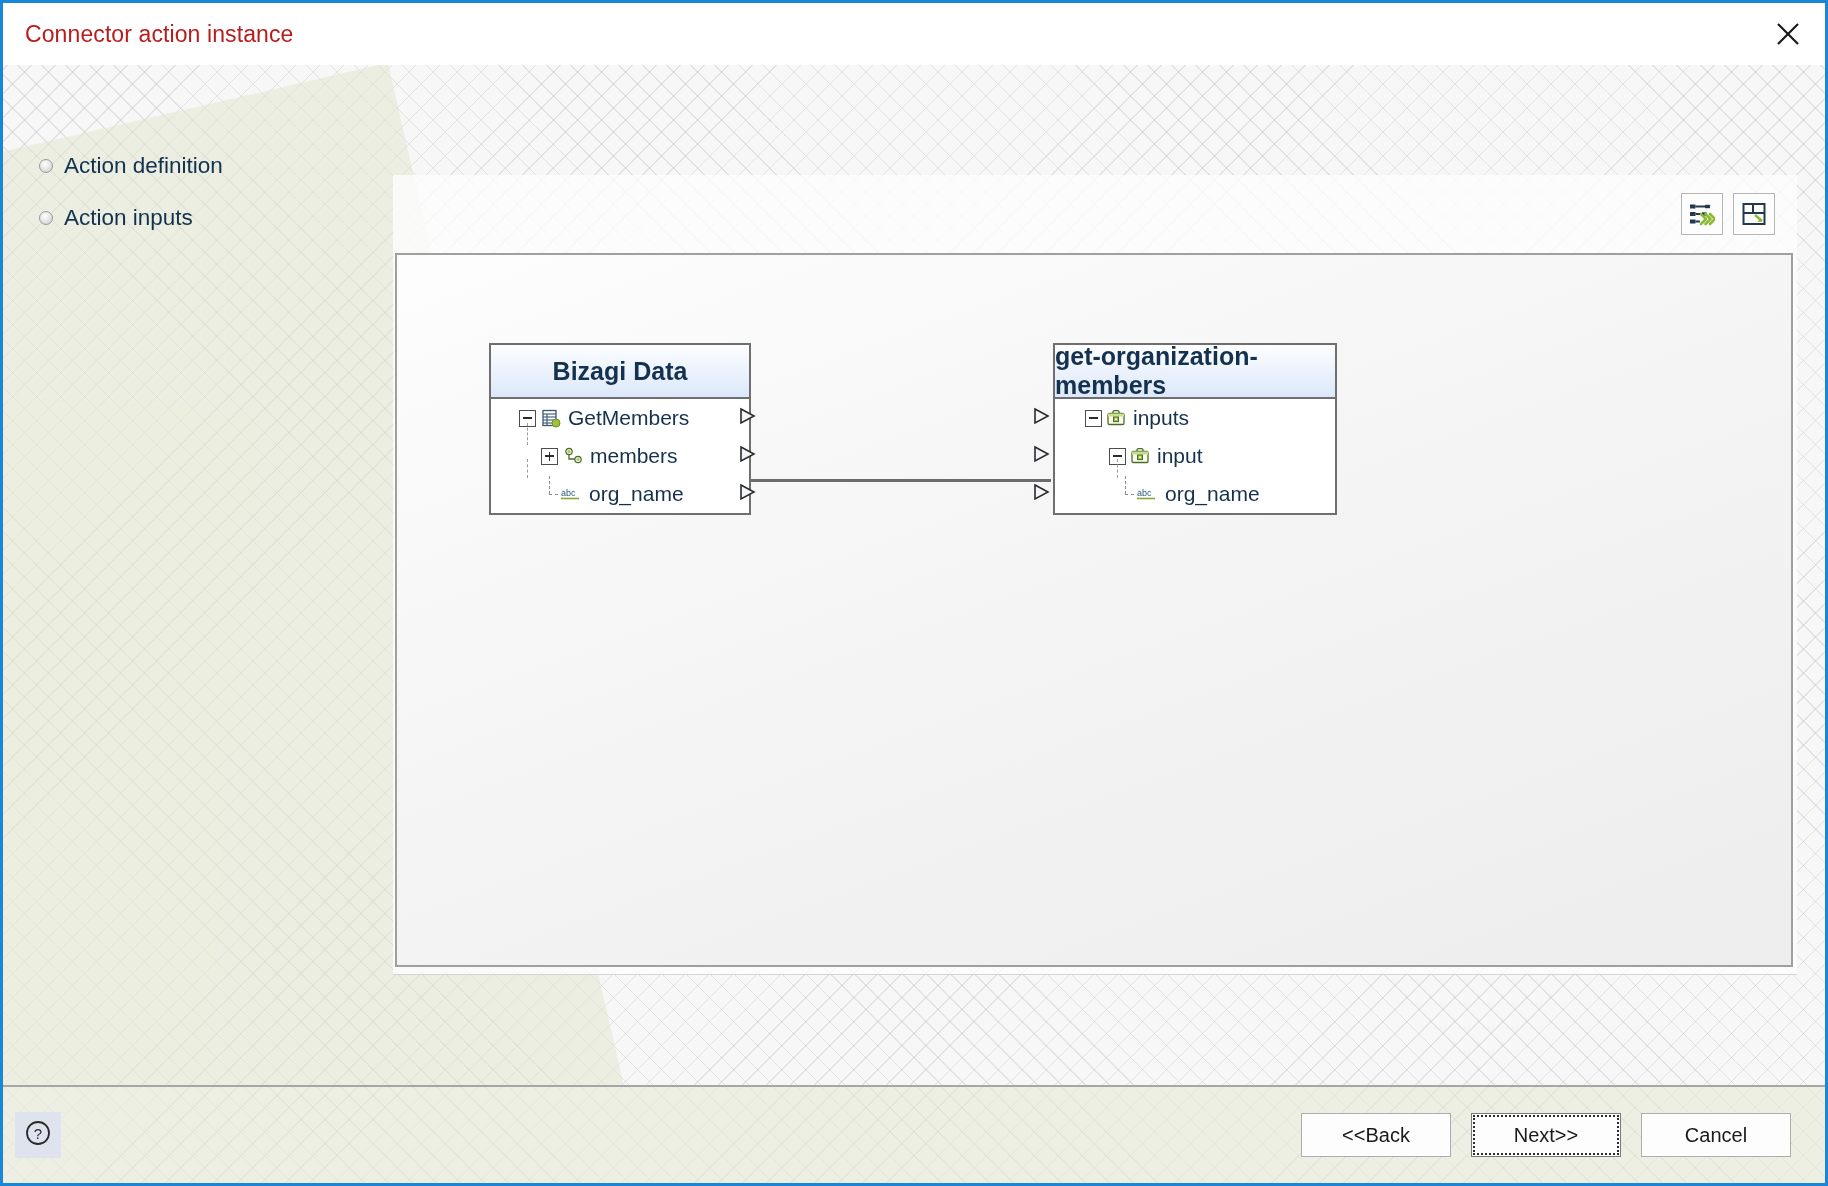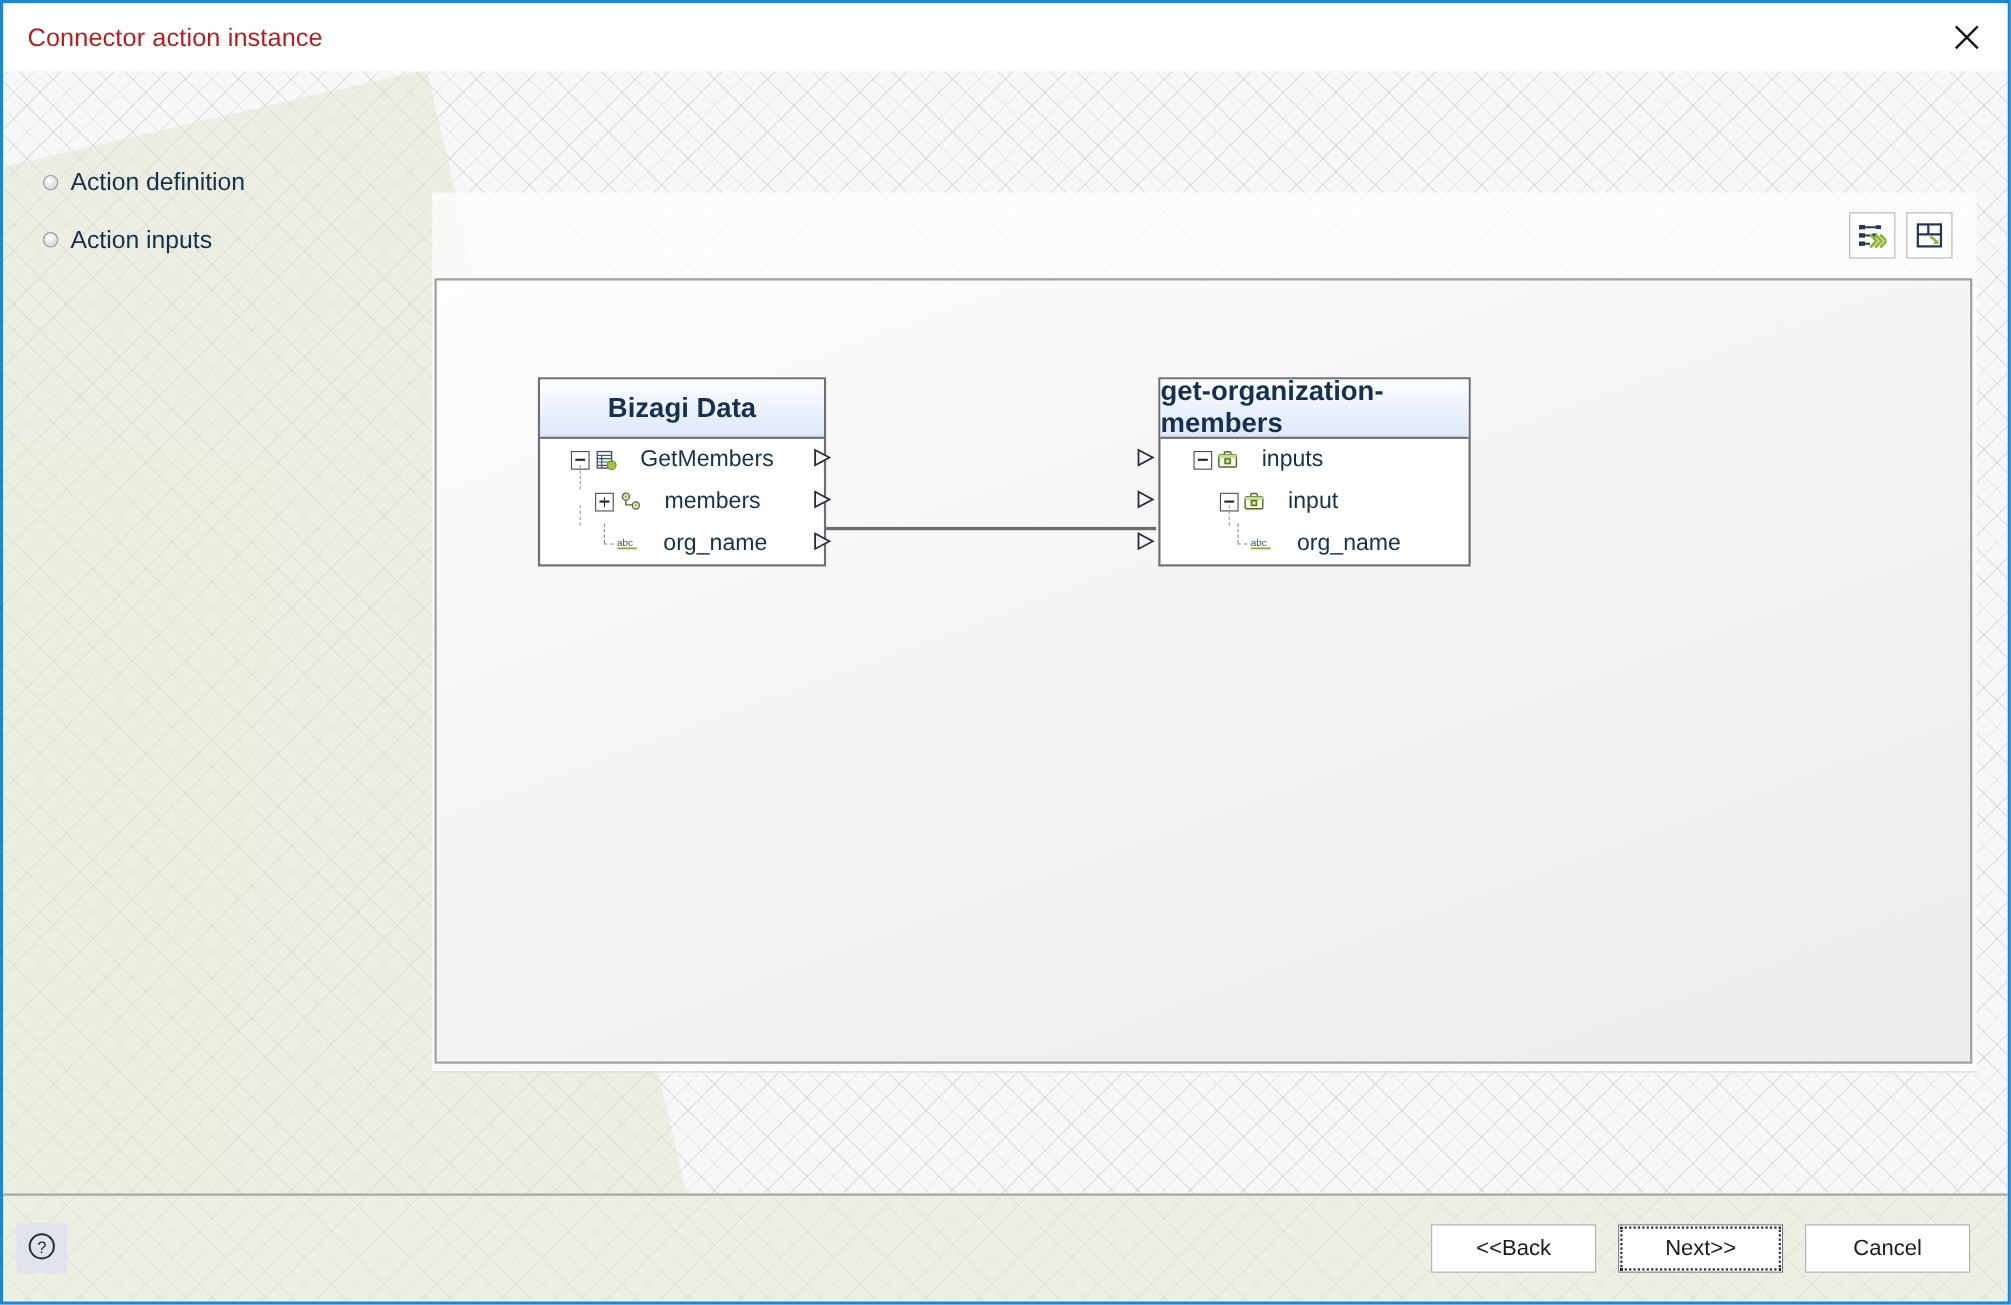--- a/index.html
+++ b/index.html
@@ -248,21 +248,21 @@
     left: 8px; top: 8px;
     width: 9px; height: 1px;
     border-top: 1px dashed #8b8b8b;
   }
   .vline {
     position: absolute;
     border-left: 1px dashed #9a9a9a;
     width: 0;
   }
   .icon-box { flex: none; display: flex; align-items: center; }
-  .row-label { margin-left: 21px; }
+  .row-label { margin-left: 7px; }
 
   
   .port {
     position: absolute;
     width: 20px; height: 18px;
   }
   .port svg { display: block; }
 
   .conn-line {
     position: absolute;

